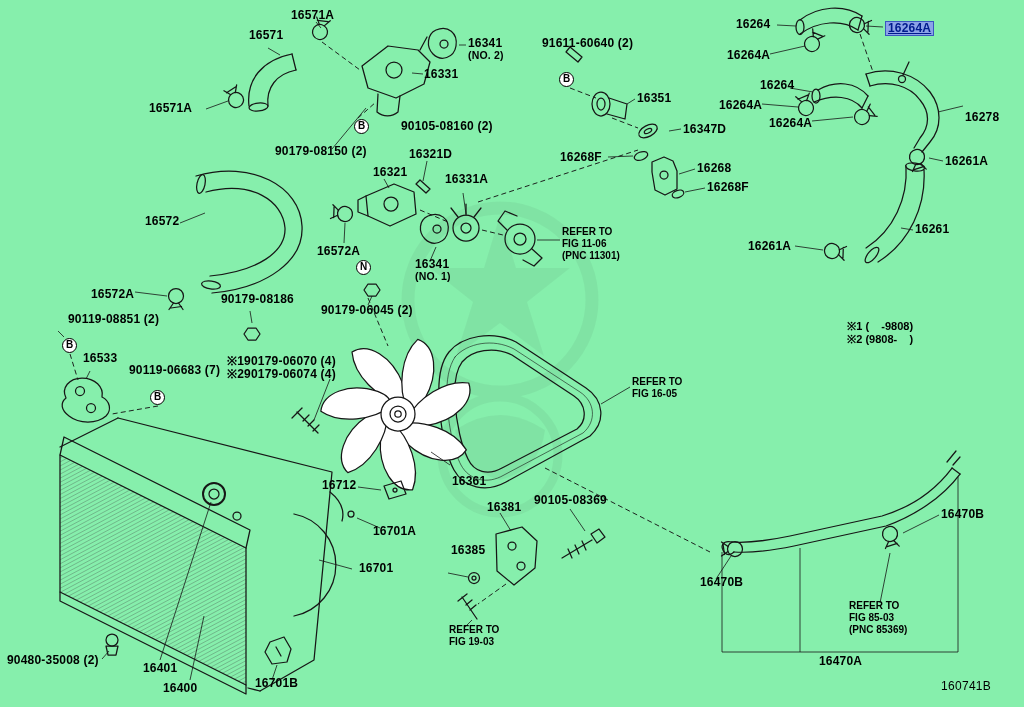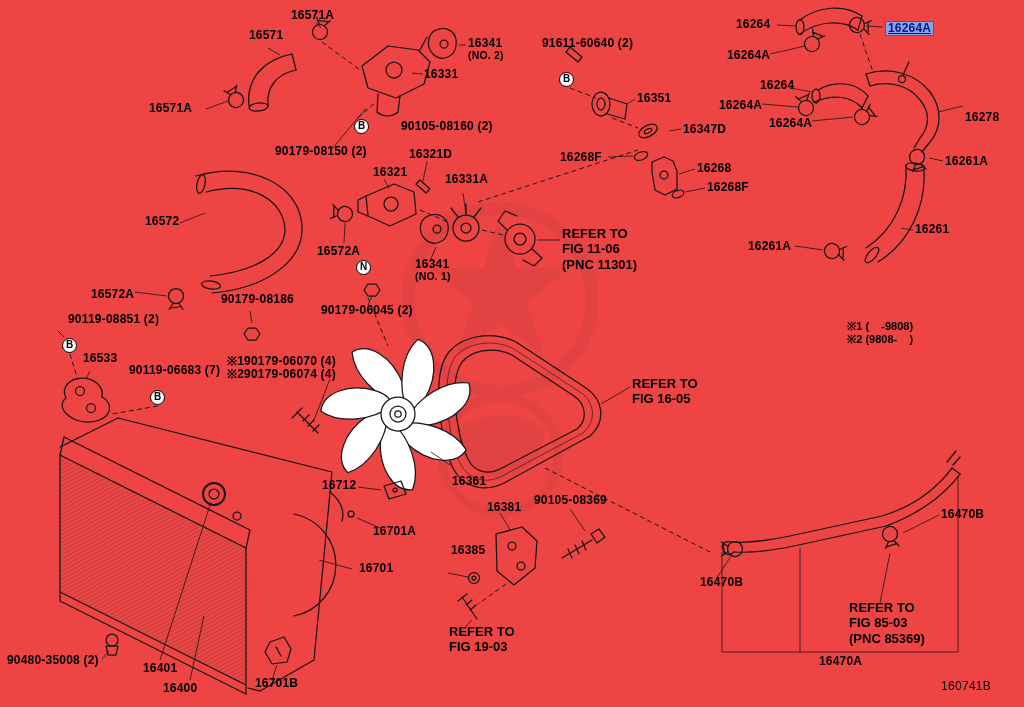--- a/index.html
+++ b/index.html
@@ -1,26 +1,26 @@
 <!DOCTYPE html>
 <html><head>
 <meta charset="utf-8">
 <style>
   html,body{margin:0;padding:0;background:#fff;}
-  #stage{position:relative;width:1024px;height:707px;background:#ef4444;overflow:hidden;
+  #stage{position:relative;width:1024px;height:707px;background:#86efac;overflow:hidden;
          font-family:"Liberation Sans",sans-serif;}
   #stage svg{position:absolute;left:0;top:0;}
   #labels-layer{position:absolute;left:0;top:0;width:100%;height:100%;}
   .plabel{position:absolute;font-weight:bold;font-size:12px;line-height:1.08;color:#000;
           white-space:pre;z-index:3;letter-spacing:0.2px;}
   .plabel .sub{font-size:10.5px;font-weight:bold;}
   .plabel.hl{background:#8ba2e8;color:#001a8c;border:1px solid #3a55c0;padding:0 2px;
              text-decoration:underline;}
   .plabel.plain{font-weight:normal;letter-spacing:0.3px;}
-  .note{position:absolute;font-weight:bold;font-size:13px;line-height:1.18;color:#000;
+  .note{position:absolute;font-weight:bold;font-size:10px;line-height:1.18;color:#000;
         white-space:pre;z-index:3;}
   .footnote{position:absolute;font-weight:bold;font-size:11px;color:#000;white-space:pre;z-index:3;}
   .marker{position:absolute;width:15px;height:15px;border:1.4px solid #000;border-radius:50%;
           background:#fff;font-size:10px;font-weight:bold;text-align:center;line-height:12.5px;
           color:#000;z-index:3;box-sizing:border-box;}
   #diagram-id{left:941px;top:680px;}
 </style>
 </head>
 <body>
 

